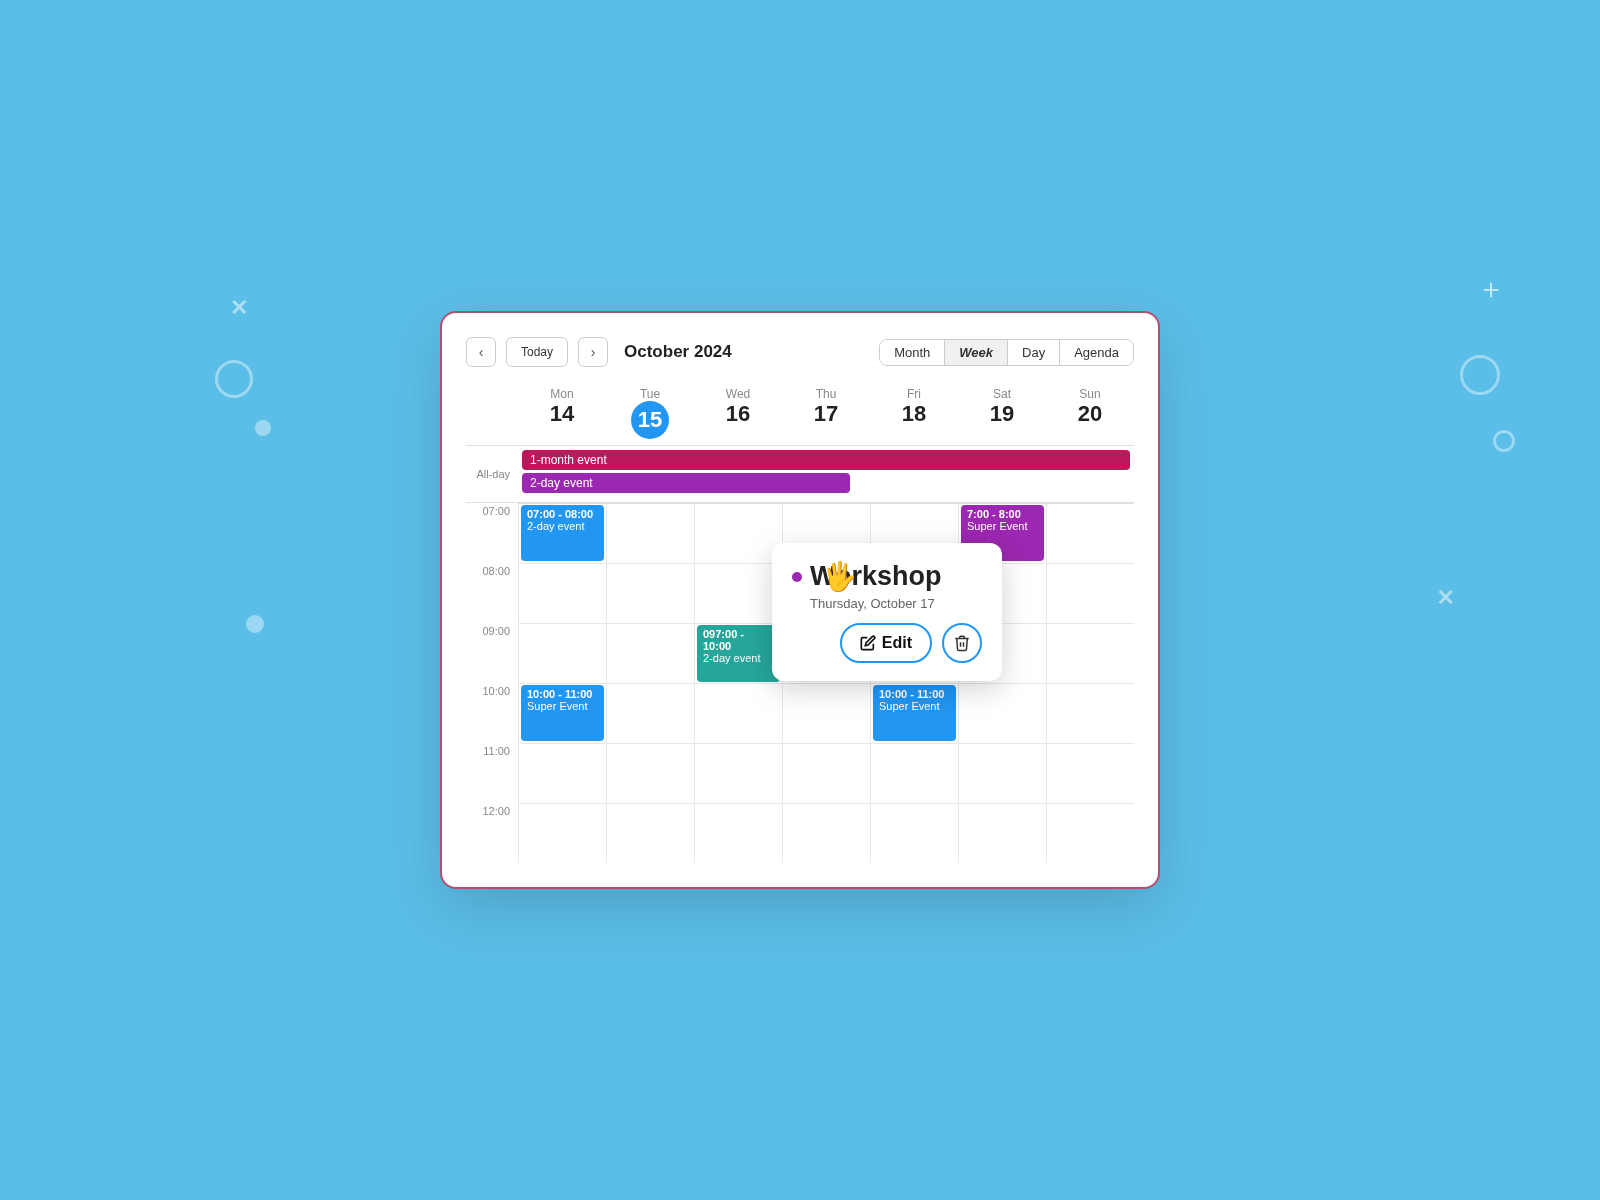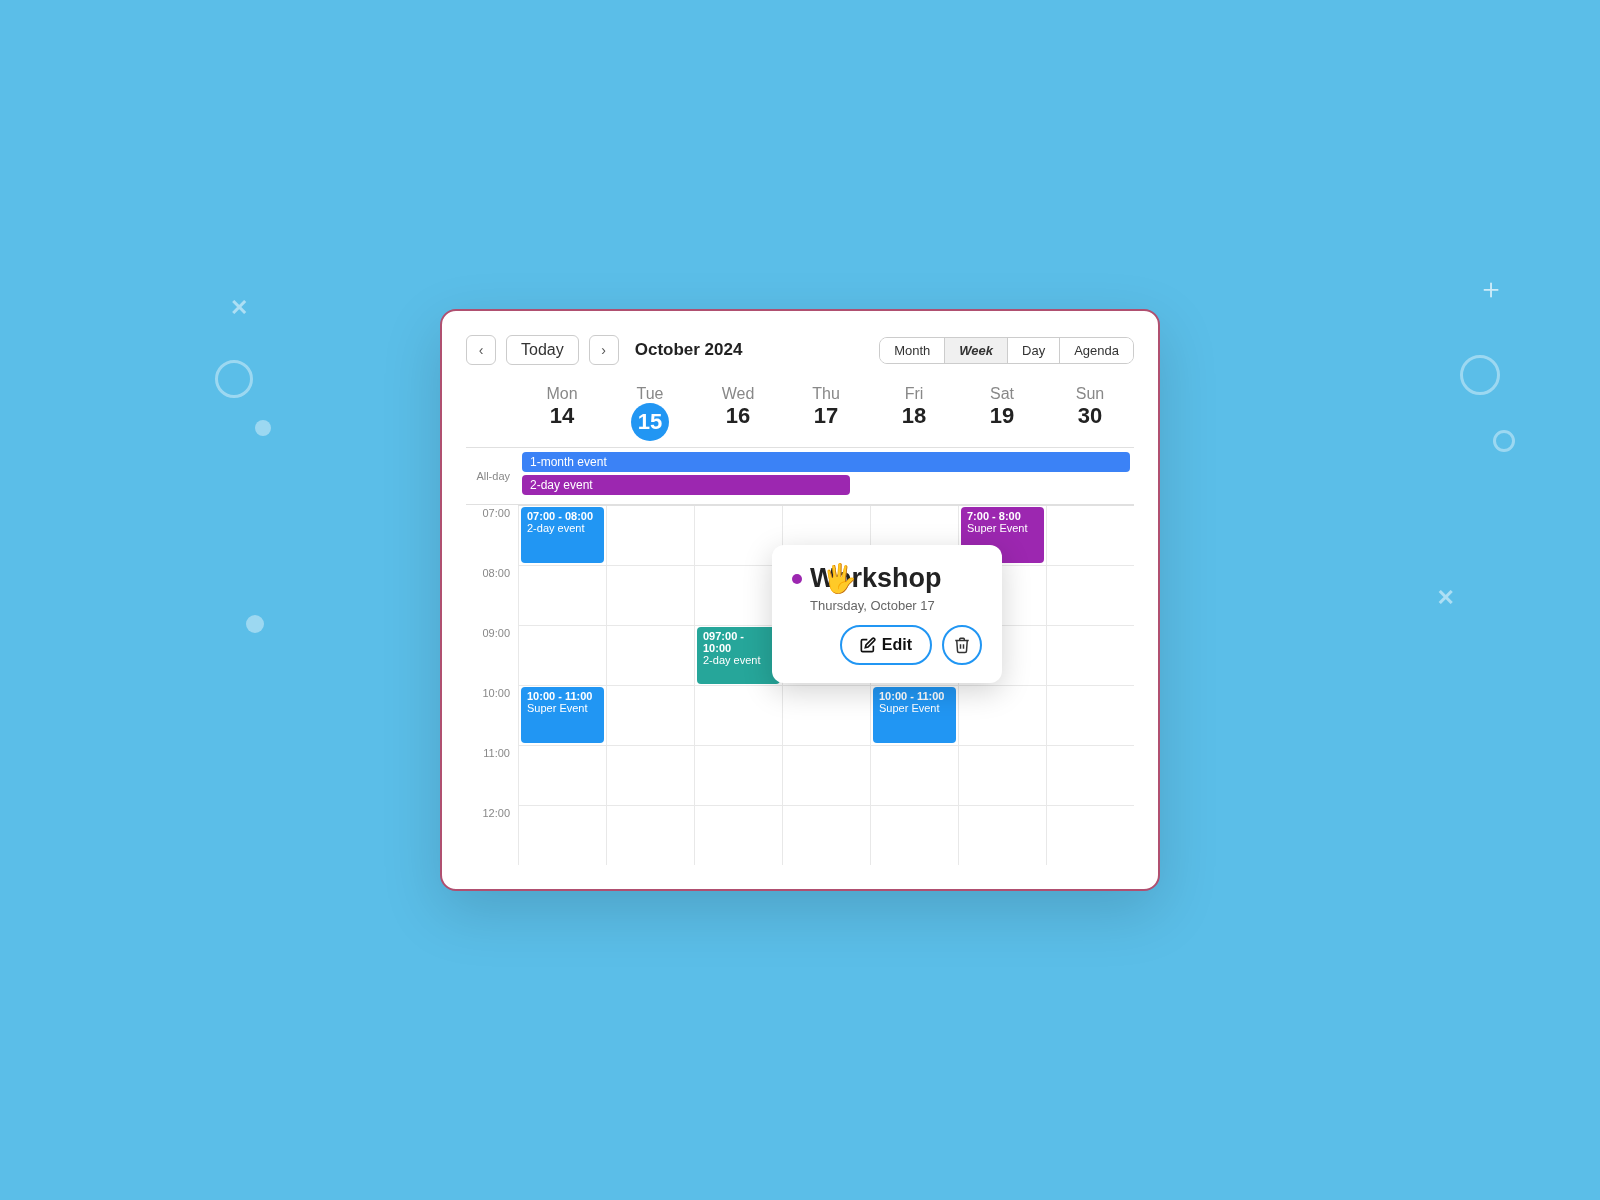--- a/index.html
+++ b/index.html
@@ -46,21 +46,21 @@
       font-size: 14px;
       color: #555;
     }
     .today-btn {
       height: 30px;
       padding: 0 14px;
       border: 1.5px solid #ccc;
       background: #fff;
       border-radius: 6px;
       cursor: pointer;
-      font-size: 16px;
+      font-size: 12px;
       color: #333;
       text-align: right;
     }
     .cal-title {
       font-size: 17px;
       font-weight: 600;
       color: #222;
       flex: 1;
       margin-left: 6px;
     }
@@ -89,21 +89,21 @@
     
     .cal-grid {
       display: grid;
       grid-template-columns: 52px repeat(7, 1fr);
     }
     .day-header-cell {
       text-align: center;
       padding-bottom: 6px;
     }
     .day-name {
-      font-size: 16px;
+      font-size: 12px;
       color: #888;
       font-weight: 500;
     }
     .day-num {
       font-size: 22px;
       font-weight: 600;
       color: #222;
       line-height: 1.2;
     }
     .day-num.today {
@@ -297,28 +297,28 @@
       <div class="day-num">18</div>
     </div>
 
     <div class="day-header-cell">
       <div class="day-name">Sat</div>
       <div class="day-num">19</div>
     </div>
 
     <div class="day-header-cell">
       <div class="day-name">Sun</div>
-      <div class="day-num">30</div>
+      <div class="day-num">20</div>
     </div>
   </div>
 
   <div style="display:flex; border-top:1px solid #e0e0e0; border-bottom:1px solid #e0e0e0; margin-bottom:0;">
     <div style="width:52px; flex-shrink:0; font-size:11px; color:#888; text-align:right; padding-right:8px; display:flex; align-items:center; justify-content:flex-end;">All-day</div>
     <div style="flex:1; padding:4px 4px; display:flex; flex-direction:column; gap:3px; min-height:56px;">
-      <div style="background:#3b82f6; color:#fff; border-radius:4px; font-size:12px; padding:3px 8px; width:100%;">1-month event</div>
+      <div style="background:#be185d; color:#fff; border-radius:4px; font-size:12px; padding:3px 8px; width:100%;">1-month event</div>
       <div style="background:#9c27b0; color:#fff; border-radius:4px; font-size:12px; padding:3px 8px; width:54%;">2-day event</div>
     </div>
   </div>
 
   <div class="time-grid-container" style="height:360px; position:relative;">
 
     <div class="time-labels">
       <div class="time-slot-label">07:00</div>
       <div class="time-slot-label">08:00</div>
       <div class="time-slot-label">09:00</div>

